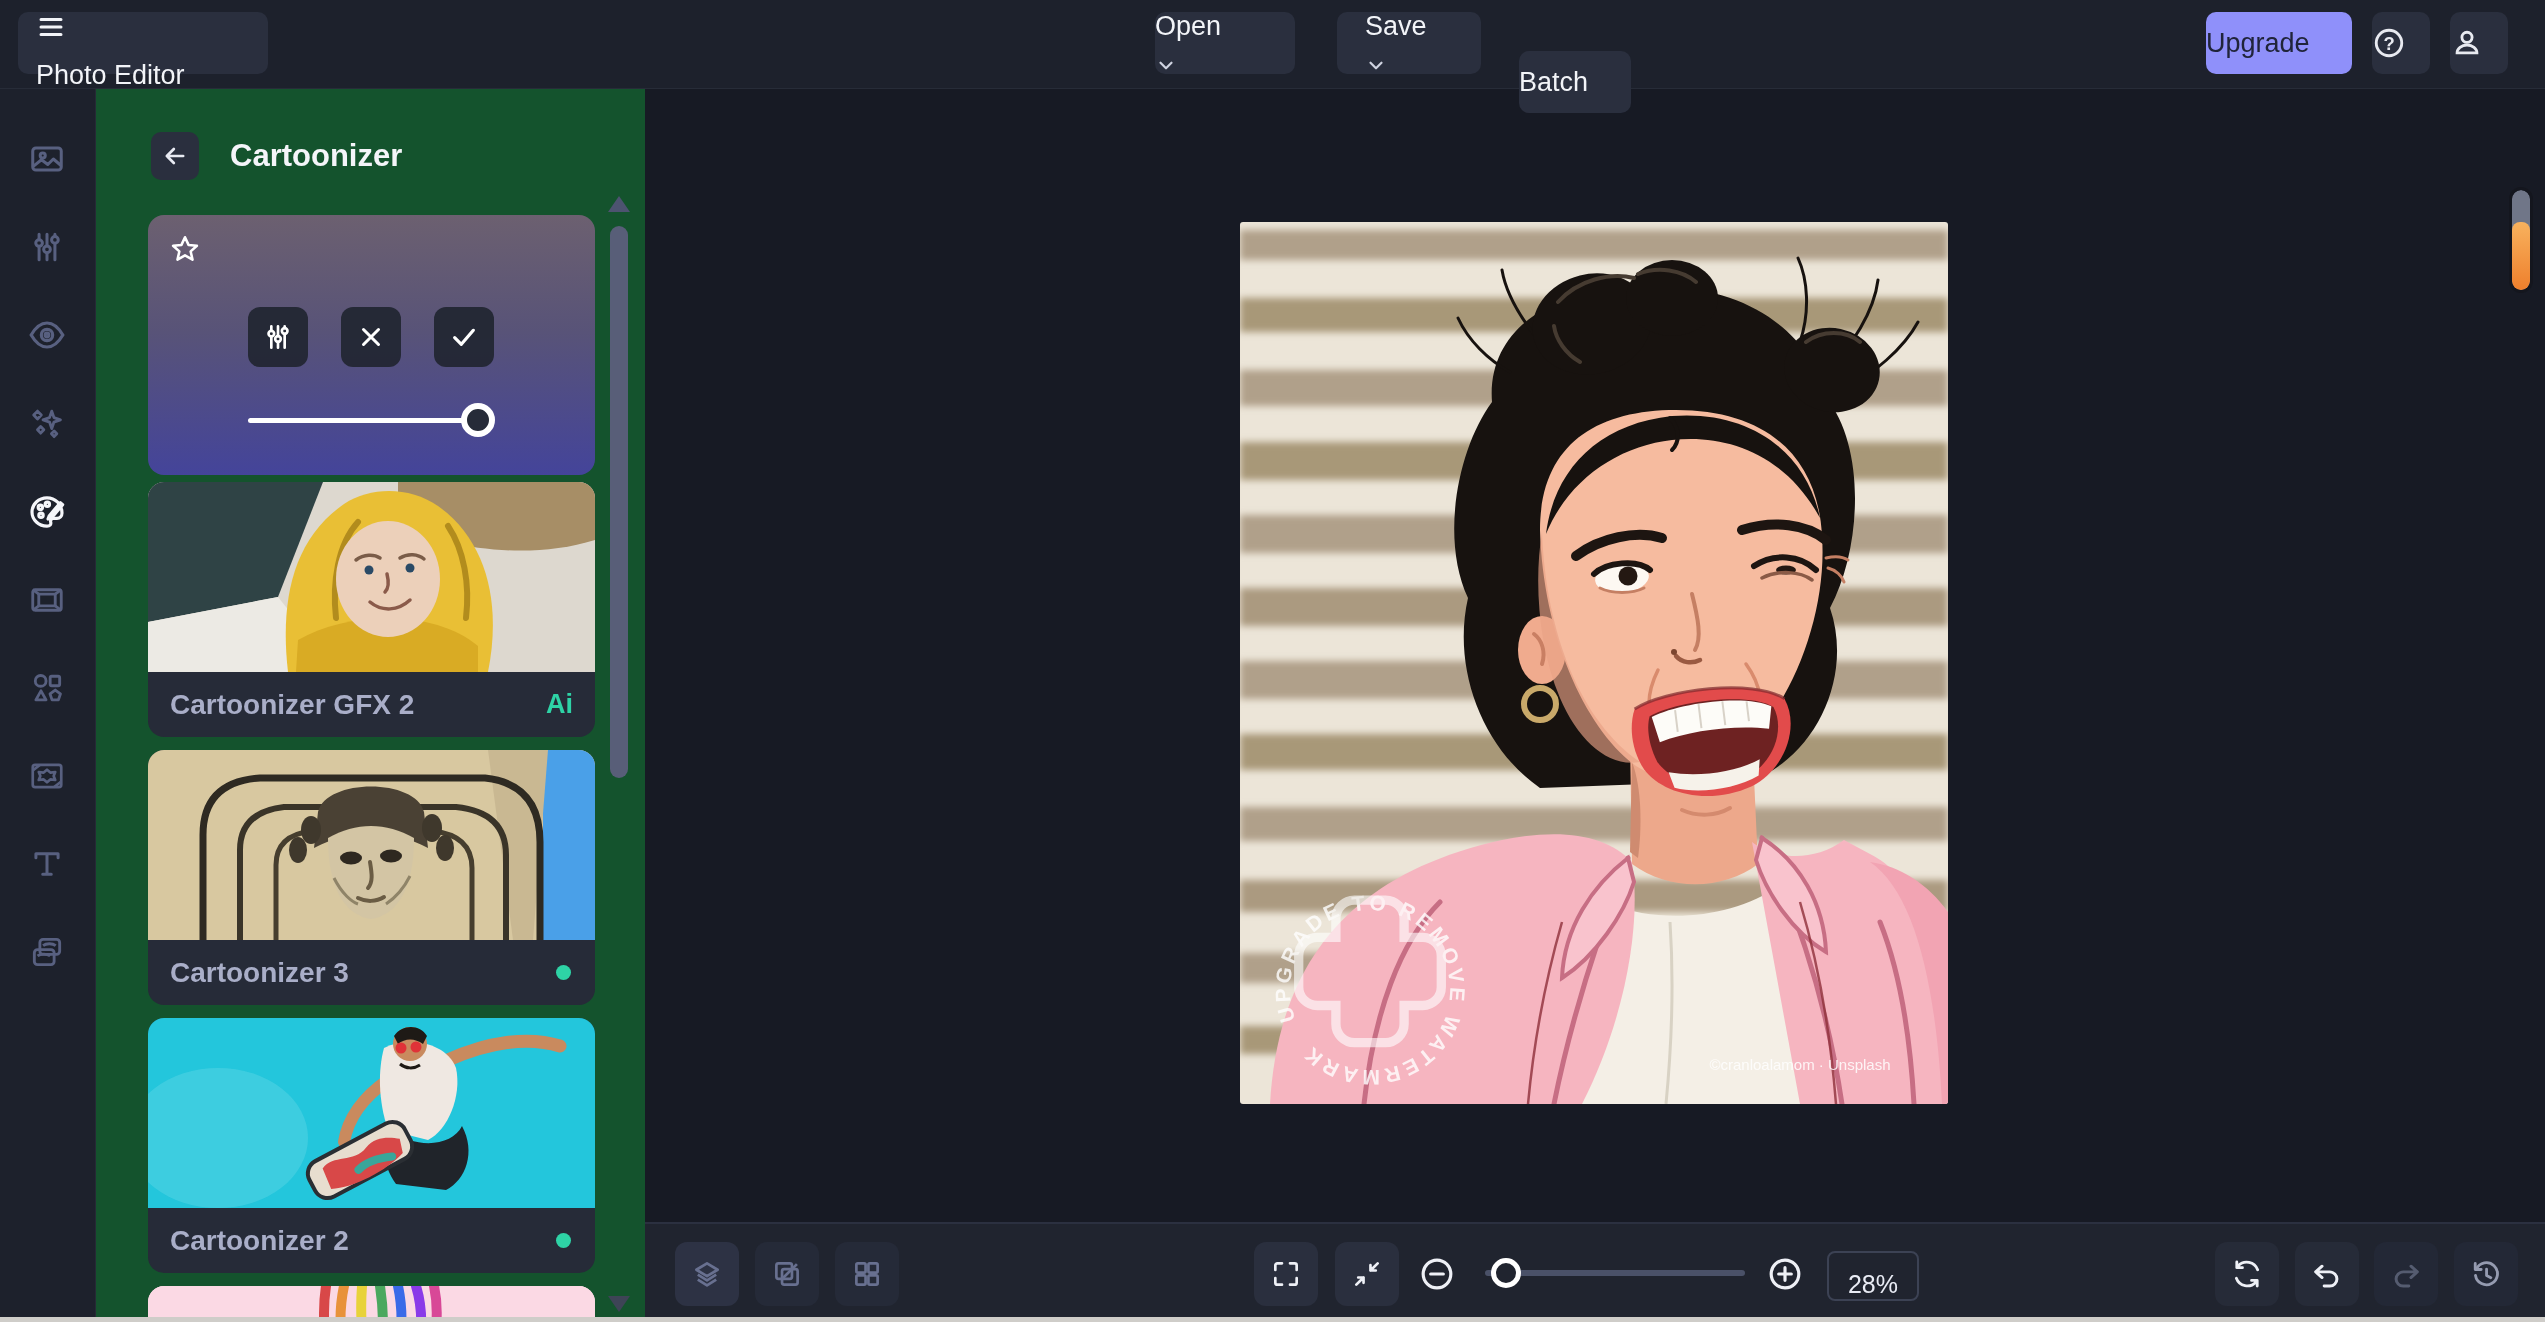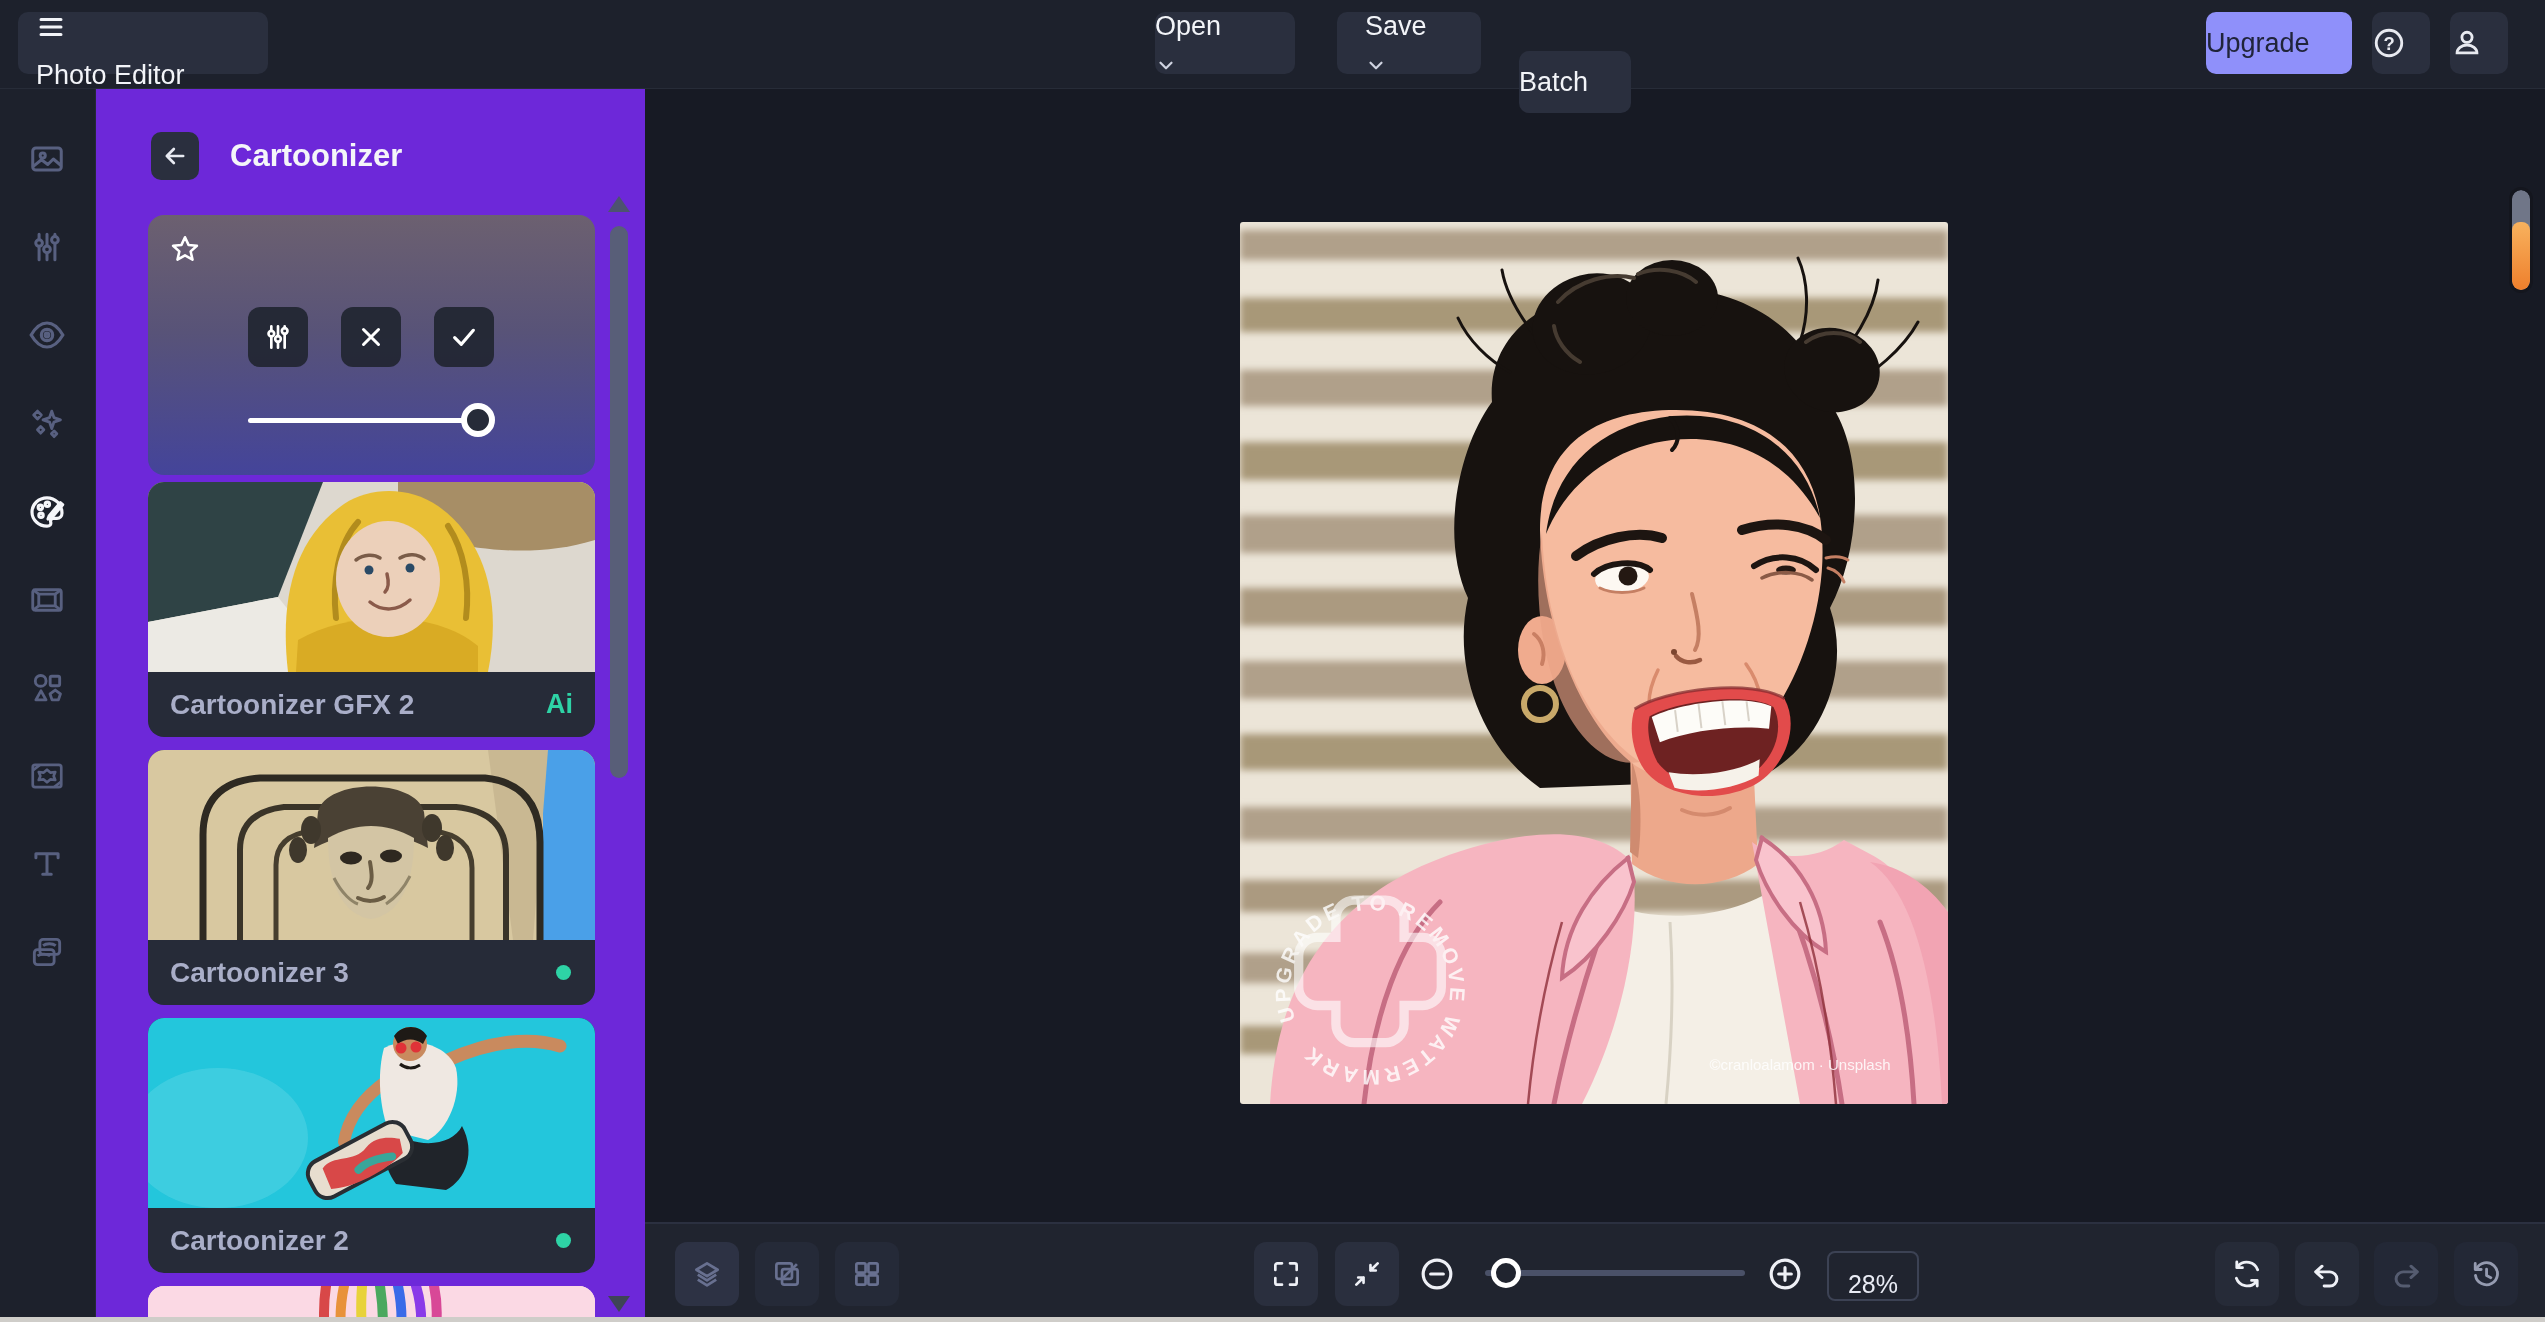--- a/index.html
+++ b/index.html
@@ -16,21 +16,21 @@
   .btn-batch{left:1519px;width:112px;margin-top:39px;}
   .btn-upgrade{left:2206px;width:146px;background:#8f90fa;color:#20243a;font-weight:400;}
   .btn-help{left:2372px;width:58px;}
   .btn-account{left:2450px;width:58px;}
   
   .rail{position:absolute;left:0;top:88px;width:95px;bottom:0;background:#1d212c;border-right:1px solid #262a36;z-index:20;}
   .railbtn{position:absolute;left:15px;width:64px;height:64px;display:flex;align-items:center;justify-content:center;
            color:#586080;border-radius:12px;cursor:pointer;}
   .railbtn.active{color:#f5f6fa;}
   
-  .panel{position:absolute;left:95px;top:88px;width:550px;bottom:0;background:#6d28d9;overflow:hidden;z-index:10;}
+  .panel{position:absolute;left:95px;top:88px;width:550px;bottom:0;background:#14532d;overflow:hidden;z-index:10;}
   .backbtn{position:absolute;left:56px;top:44px;width:48px;height:48px;border-radius:10px;background:#2a2f3e;
            display:flex;align-items:center;justify-content:center;color:#e8eaf2;cursor:pointer;}
   .paneltitle{position:absolute;left:135px;top:44px;height:48px;line-height:48px;font-size:31px;font-weight:bold;color:#f4f5f9;}
   .card{position:absolute;left:53px;width:447px;border-radius:16px;background:#262b38;overflow:hidden;cursor:pointer;}
   .card .thumb{position:absolute;left:0;top:0;width:447px;height:190px;}
   .card .labelbar{position:absolute;left:0;bottom:0;width:100%;height:65px;display:flex;align-items:center;}
   .card .labelbar .lbl{margin-left:22px;font-size:28px;font-weight:600;color:#a9aec8;flex:1;}
   .badge-ai{margin-right:22px;font-size:27px;font-weight:bold;color:#2ed3a6;text-align:right;}
   .dot{width:15px;height:15px;border-radius:50%;background:#2ed3a6;margin-right:24px;}
   .active-card{top:127px;height:260px;background:linear-gradient(180deg,#6c6070 0%,#585378 45%,#44449a 100%);}

